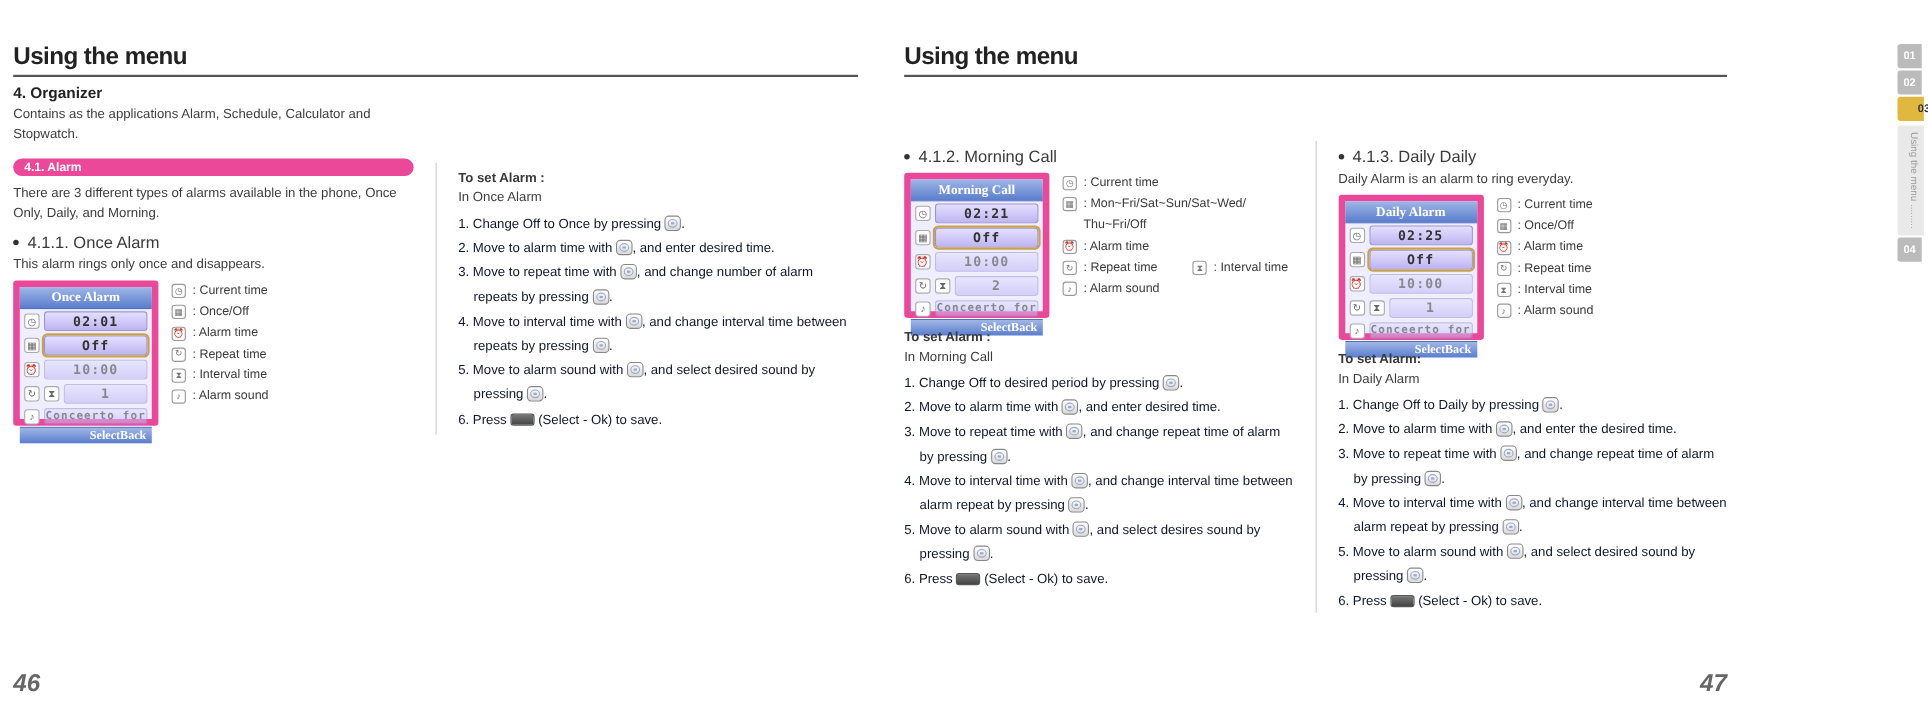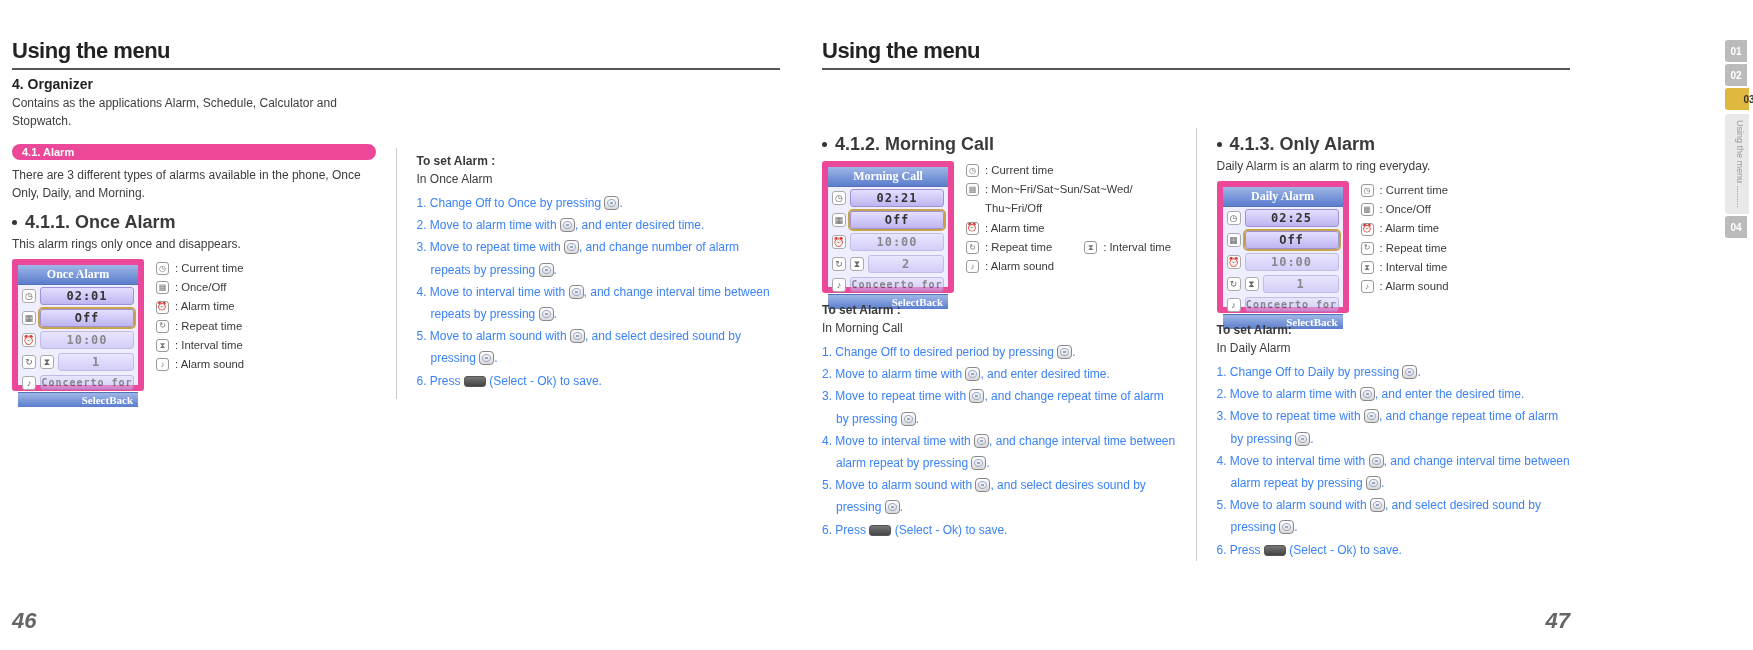--- a/index.html
+++ b/index.html
@@ -49,26 +49,26 @@
     border-radius: 9px;
     margin-bottom: 6px;
     width: 370px;
     max-width: 100%;
   }
 
   .body-text { font-size: 12px; color: #3d3d3d; line-height: 1.5; }
 
   .bullet-heading { display: flex; align-items: center; gap: 8px; margin-top: 10px; margin-bottom: 2px; }
   .dot { width: 5px; height: 5px; background: #333; border-radius: 50%; flex: none; }
-  .bullet-heading .h { font-weight: 700; font-size: 18px; }
+  .bullet-heading .h { font-weight: 400; font-size: 15px; }
 
   .sub-heading { font-weight: 700; font-size: 12px; margin-top: 10px; margin-bottom: 2px; }
 
   ol.steps { list-style: none; counter-reset: step; margin-top: 4px; }
-  ol.steps li { counter-increment: step; font-size: 12px; line-height: 1.85; color: #3b82f6; padding-left: 14px; text-indent: -14px; }
+  ol.steps li { counter-increment: step; font-size: 12px; line-height: 1.85; color: #0f172a; padding-left: 14px; text-indent: -14px; }
   ol.steps li::before { content: counter(step) ". "; }
 
   
   .key {
     display: inline-block;
     vertical-align: -3px;
     width: 15px; height: 14px;
     border: 1px solid #888; border-radius: 4px;
     background: linear-gradient(#fff,#d9d9d9);
     position: relative;
@@ -307,21 +307,21 @@
             <li>Move to alarm sound with <span class="key key-nav"></span>, and select desires sound by pressing  <span class="key key-nav"></span>.</li>
             <li>Press <span class="key key-soft"></span> (Select - Ok) to save.</li>
           </ol>
       </div>
 
       <div class="col-sep"></div>
 
       <div class="col">
         <div class="bullet-heading">
           <span class="dot"></span>
-          <span class="h">4.1.3. Only Alarm</span>
+          <span class="h">4.1.3. Daily Daily</span>
         </div>
         <p class="body-text">Daily Alarm is an alarm to ring everyday.</p>
 
         <div class="screen-legend">
           <div class="phone">
             <div class="titlebar">Daily Alarm</div>
             <div class="clkrow">
                 <span class="ic">◷</span>
                 <span class="val">02:25</span>
               </div>

